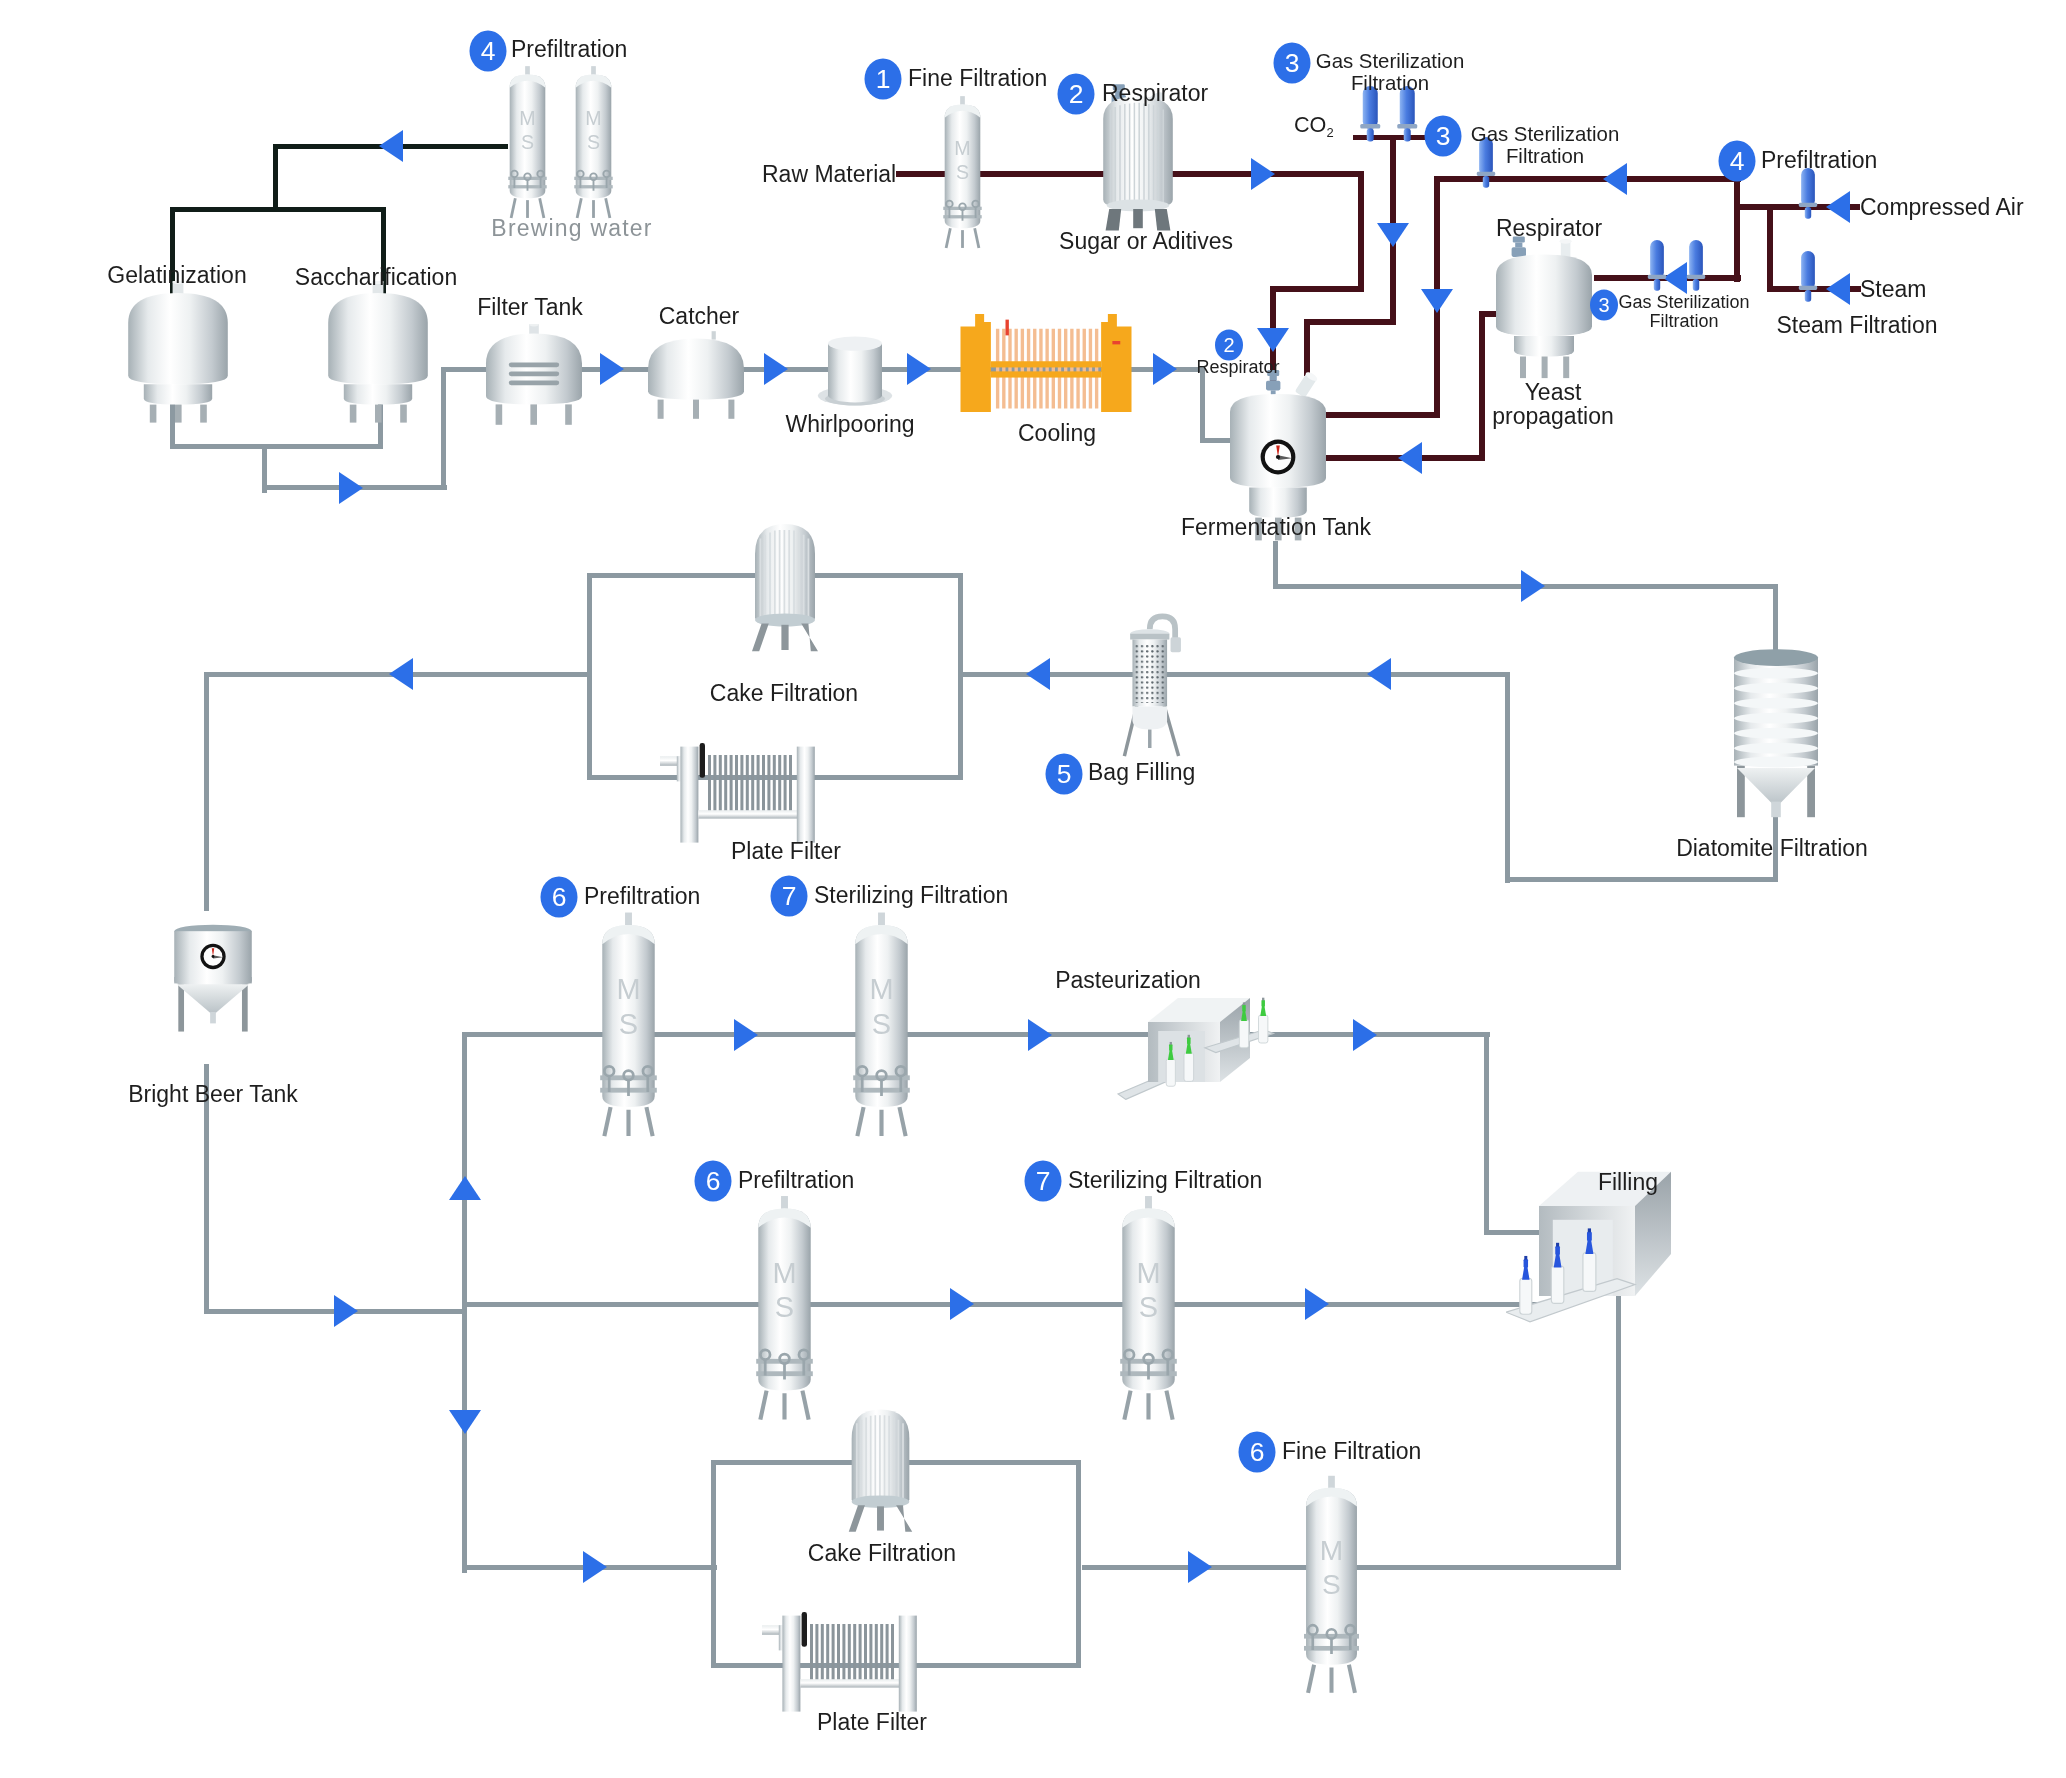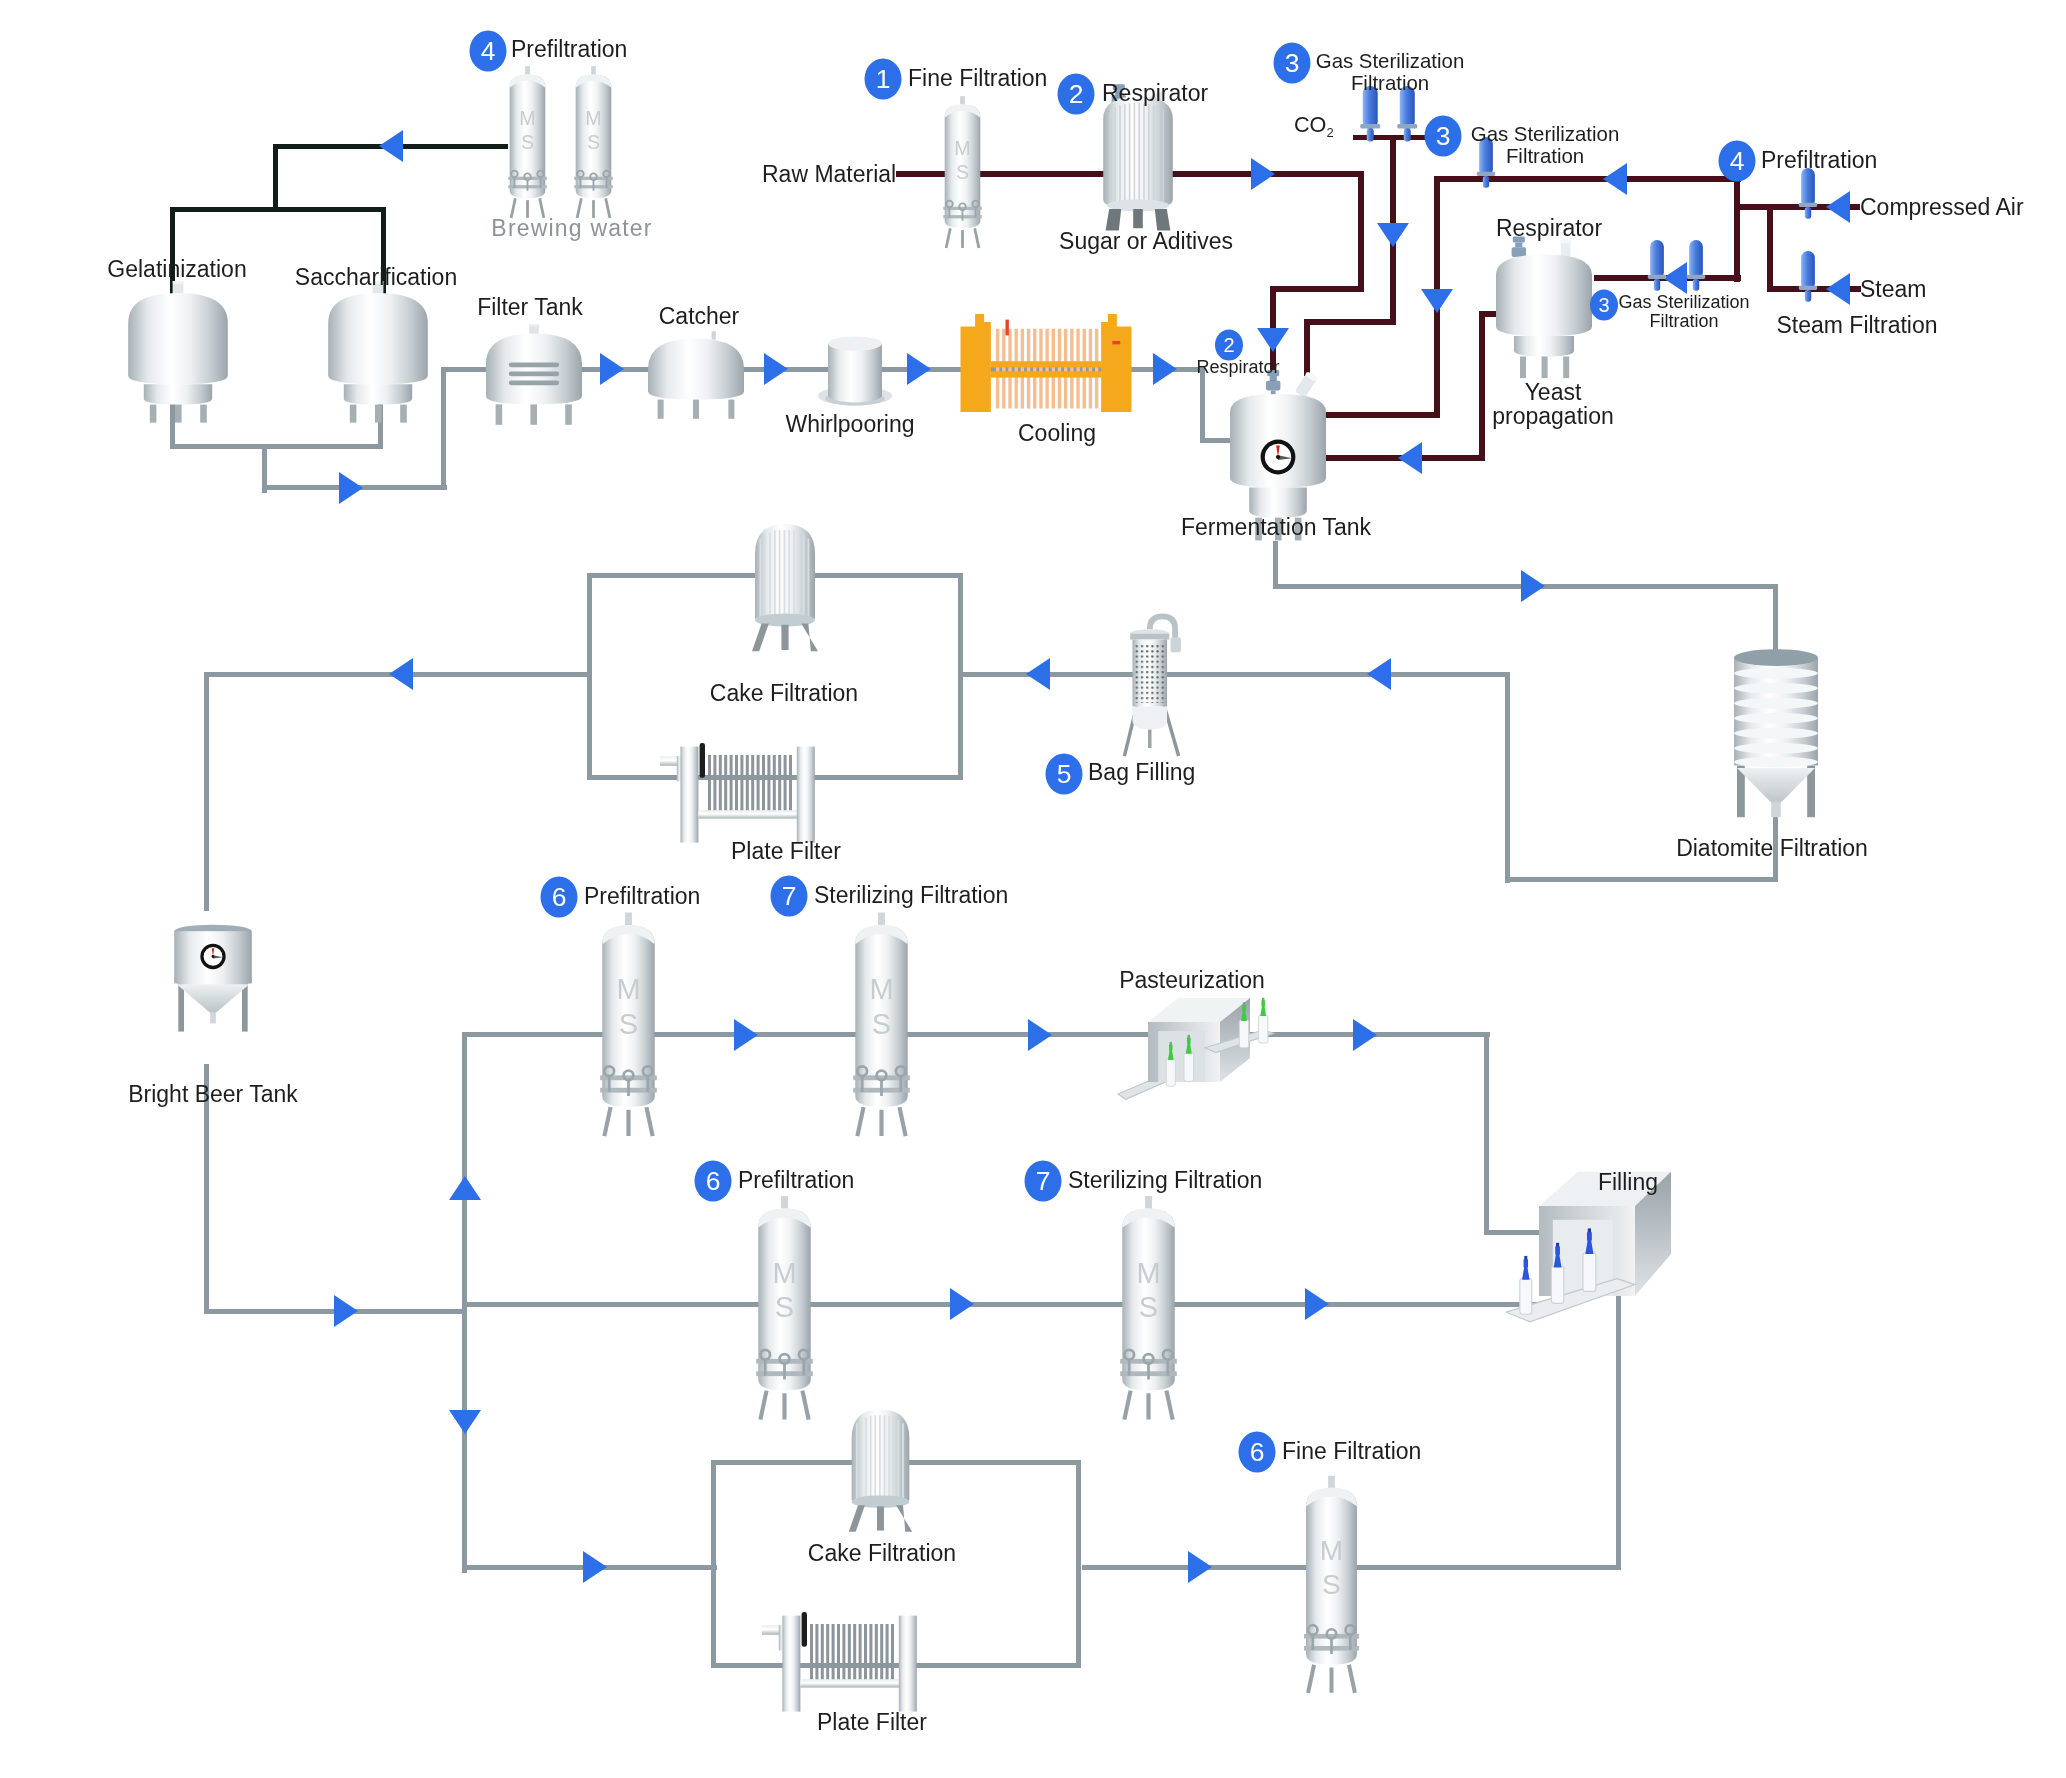--- a/index.html
+++ b/index.html
@@ -545,21 +545,21 @@
   <div>Gas Sterilization</div>
   <div>Filtration</div>
 </div>
 
 <div class="lb ctr" style="left:1549px;top:216px">Respirator</div>
 <div class="lb ctr" style="left:1553px;top:380px">
   <div>Yeast</div>
   <div>propagation</div>
 </div>
 
-<div class="lb ctr" style="left:177px;top:257px">Gelatinization</div>
+<div class="lb ctr" style="left:177px;top:263px">Gelatinization</div>
 <div class="lb ctr" style="left:376px;top:265px">Saccharification</div>
 <div class="lb ctr" style="left:530px;top:295px">Filter Tank</div>
 <div class="lb ctr" style="left:699px;top:304px">Catcher</div>
 <div class="lb ctr" style="left:850px;top:412px">Whirlpooring</div>
 <div class="lb ctr" style="left:1057px;top:421px">Cooling</div>
 
 <div class="bdg s" style="left:1229px;top:345px">2</div>
 <div class="lb ctr s31" style="left:1238px;top:358px">Respirator</div>
 <div class="lb ctr" style="left:1276px;top:515px">Fermentation Tank</div>
 
@@ -568,21 +568,21 @@
 
 <div class="bdg" style="left:1064px;top:774px">5</div>
 <div class="lb" style="left:1088px;top:760px">Bag Filling</div>
 <div class="lb ctr" style="left:1772px;top:836px">Diatomite Filtration</div>
 <div class="lb ctr" style="left:213px;top:1082px">Bright Beer Tank</div>
 
 <div class="bdg" style="left:559px;top:897px">6</div>
 <div class="lb" style="left:584px;top:884px">Prefiltration</div>
 <div class="bdg" style="left:789px;top:896px">7</div>
 <div class="lb" style="left:814px;top:883px">Sterilizing Filtration</div>
-<div class="lb ctr" style="left:1192px;top:968px">Pasteurization</div>
+<div class="lb ctr" style="left:1128px;top:968px">Pasteurization</div>
 
 <div class="bdg" style="left:713px;top:1181px">6</div>
 <div class="lb" style="left:738px;top:1168px">Prefiltration</div>
 <div class="bdg" style="left:1043px;top:1181px">7</div>
 <div class="lb" style="left:1068px;top:1168px">Sterilizing Filtration</div>
 <div class="lb ctr" style="left:1628px;top:1170px">Filling</div>
 
 <div class="bdg" style="left:1257px;top:1452px">6</div>
 <div class="lb" style="left:1282px;top:1439px">Fine Filtration</div>
 <div class="lb ctr" style="left:882px;top:1541px">Cake Filtration</div>

